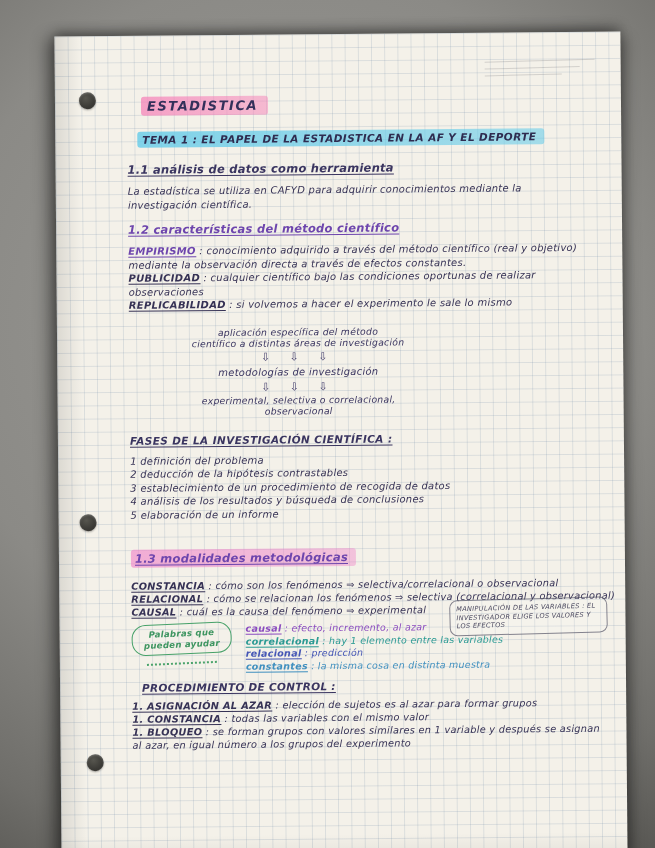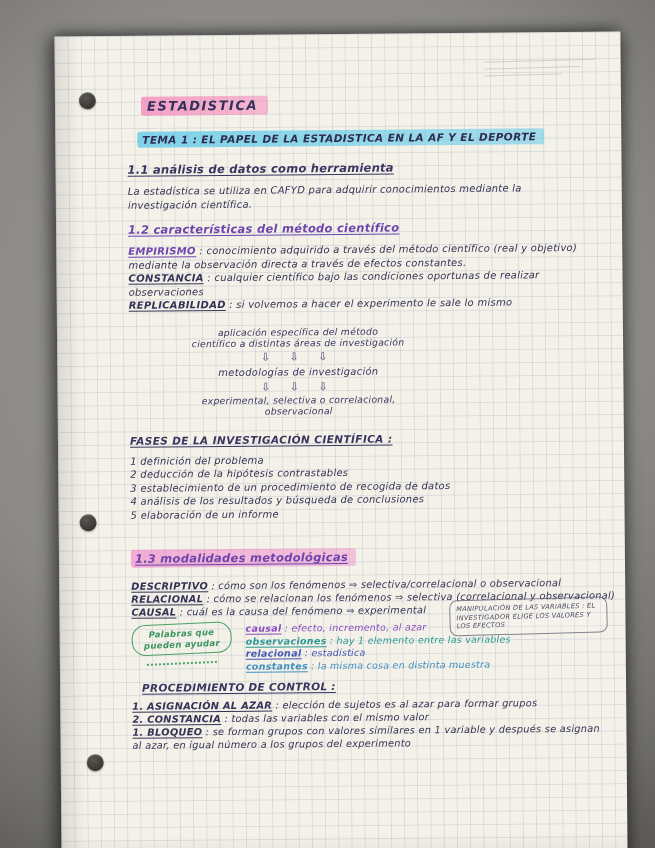--- a/index.html
+++ b/index.html
@@ -134,21 +134,21 @@
       <span class="topic">TEMA 1 : EL PAPEL DE LA ESTADISTICA EN LA AF Y EL DEPORTE</span>
     </div>
 
     <div class="sec-head">1.1 análisis de datos como herramienta</div>
     <div class="para">La estadística se utiliza en CAFYD para adquirir conocimientos mediante la investigación científica.</div>
 
     <div class="sec-head purple">1.2 características del método científico</div>
 
     <div class="defs">
       <div class="def-line"><span class="term purple">EMPIRISMO</span><span> : conocimiento adquirido a través del método científico (real y objetivo) mediante la observación directa a través de efectos constantes.</span></div>
-      <div class="def-line"><span class="term">CONSTANCIA</span><span> : cualquier científico bajo las condiciones oportunas de realizar observaciones</span></div>
+      <div class="def-line"><span class="term">PUBLICIDAD</span><span> : cualquier científico bajo las condiciones oportunas de realizar observaciones</span></div>
       <div class="def-line"><span class="term">REPLICABILIDAD</span><span> : si volvemos a hacer el experimento le sale lo mismo</span></div>
     </div>
 
     <div class="diagram">
       <div class="dline">aplicación específica del método</div>
       <div class="dline">científico a distintas áreas de investigación</div>
       <div class="arrows">⇩ ⇩ ⇩</div>
       <div class="dmid">metodologías  de  investigación</div>
       <div class="arrows">⇩ ⇩ ⇩</div>
       <div class="dline">experimental, selectiva o correlacional,</div>
@@ -162,41 +162,41 @@
       <div class="def-line">3  establecimiento de un procedimiento de recogida de datos</div>
       <div class="def-line">4  análisis de los resultados y búsqueda de conclusiones</div>
       <div class="def-line">5  elaboración de un informe</div>
     </div>
 
     <div>
       <span class="head13">1.3 modalidades metodológicas</span>
     </div>
 
     <div class="s13-body">
-      <div class="modal-line"><span class="term">DESCRIPTIVO</span><span> : cómo son los fenómenos ⇒ selectiva/correlacional  o  observacional</span></div>
+      <div class="modal-line"><span class="term">CONSTANCIA</span><span> : cómo son los fenómenos ⇒ selectiva/correlacional  o  observacional</span></div>
       <div class="modal-line"><span class="term">RELACIONAL</span><span> : cómo se relacionan los fenómenos ⇒ selectiva (correlacional y observacional)</span></div>
       <div class="modal-line"><span class="term">CAUSAL</span><span> : cuál es la causa del fenómeno ⇒ experimental</span></div>
 
       <div class="side-note">MANIPULACIÓN DE LAS VARIABLES : EL INVESTIGADOR ELIGE LOS VALORES Y LOS EFECTOS</div>
 
       <div class="kw-row">
         <div class="bubble-wrap">
           <div class="bubble">Palabras que pueden ayudar</div>
           <div class="squiggle"></div>
         </div>
         <div class="kw-lines">
           <div class="kw-line kw-causal"><span class="term">causal</span><span> : efecto, incremento, al azar</span></div>
-          <div class="kw-line kw-correl"><span class="term">observaciones</span><span> : hay 1 elemento entre las variables</span></div>
-          <div class="kw-line kw-relac"><span class="term">relacional</span><span> : estadística</span></div>
+          <div class="kw-line kw-correl"><span class="term">correlacional</span><span> : hay 1 elemento entre las variables</span></div>
+          <div class="kw-line kw-relac"><span class="term">relacional</span><span> : predicción</span></div>
           <div class="kw-line kw-compar"><span class="term">constantes</span><span> : la misma cosa en distinta muestra</span></div>
         </div>
       </div>
 
       <div class="control-head">PROCEDIMIENTO DE CONTROL :</div>
       <div class="control">
         <div class="def-line"><span class="term">1. ASIGNACIÓN AL AZAR</span><span> : elección de sujetos es al azar para formar grupos</span></div>
-        <div class="def-line"><span class="term">2. CONSTANCIA</span><span> : todas las variables con el mismo valor</span></div>
+        <div class="def-line"><span class="term">1. CONSTANCIA</span><span> : todas las variables con el mismo valor</span></div>
         <div class="def-line"><span class="term">1. BLOQUEO</span><span> : se forman grupos con valores similares en 1 variable y después se asignan al azar, en igual número a los grupos del experimento</span></div>
       </div>
     </div>
 
   </div>
 </div>
 
 </body></html>

